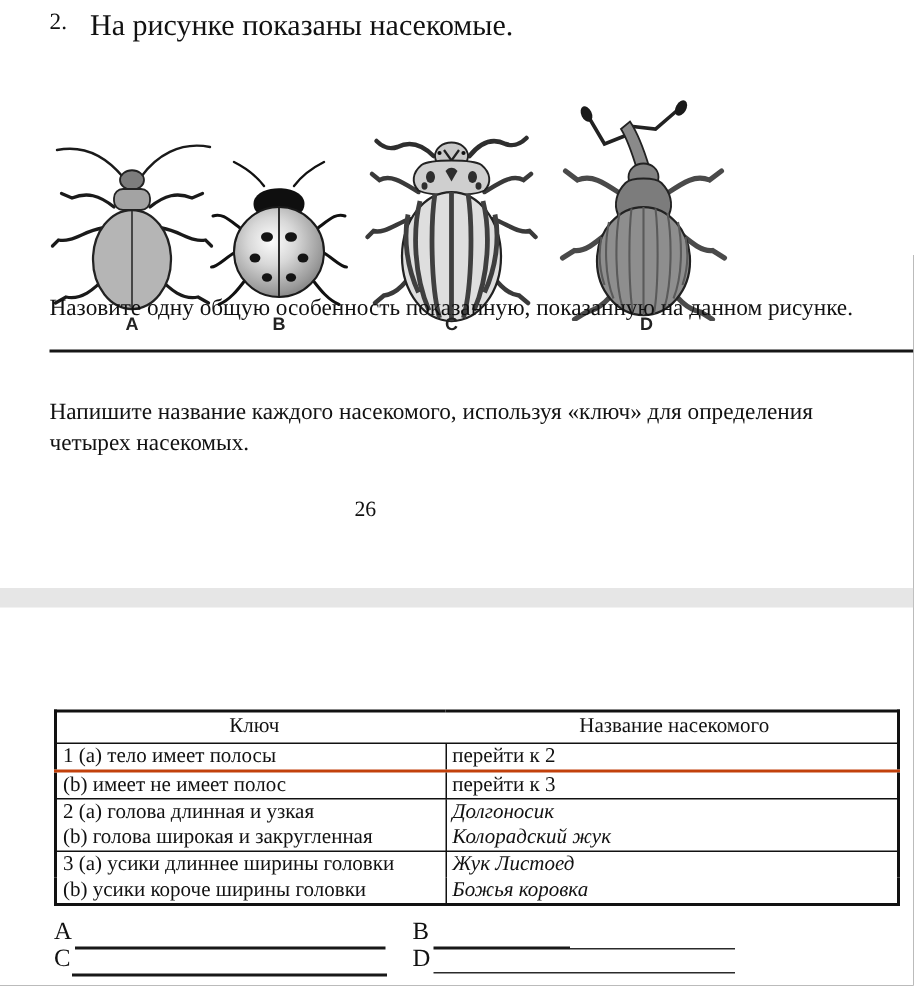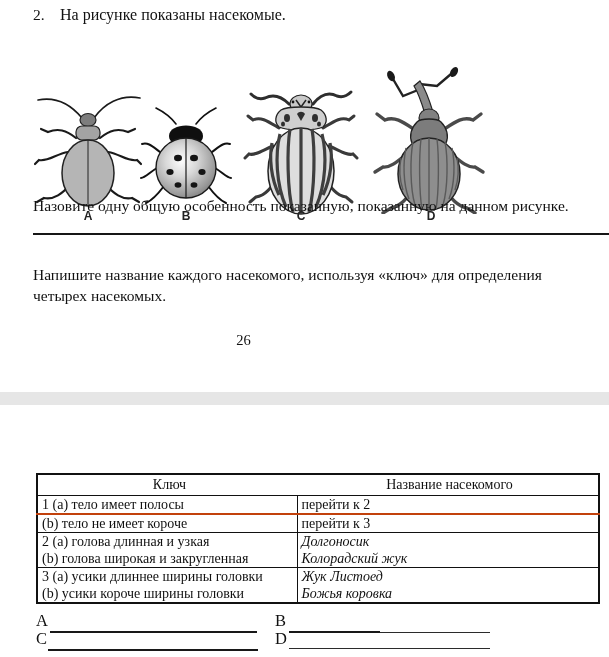--- a/index.html
+++ b/index.html
@@ -6,21 +6,21 @@
   .page{
     position:relative;
     width:609px;height:657px;
     background:#ffffff;
     overflow:hidden;
     font-family:"Liberation Serif", serif;
     color:#111;
   }
   .abs{position:absolute;}
   .qnum{left:33px;top:6px;font-size:15.5px;}
-  .qtext{left:60px;top:6px;font-size:16px;}
+  .qtext{left:60px;top:6px;font-size:20px;}
   .figure{left:0;top:30px;width:609px;height:168px;}
   .insect{position:absolute;}
   .ins-label{position:absolute;top:179px;transform:translateX(-50%);
     font-family:"Liberation Sans", sans-serif;font-weight:bold;font-size:12px;color:#222;}
   .prompt1{left:33px;top:197px;width:560px;font-size:15.5px;}
   .divider{left:33px;top:233px;width:576px;height:2px;background:#161616;}
   .prompt2{left:33px;top:248px;width:535px;font-size:15.5px;line-height:1.38;margin-top:16px;}
   .pagenum{left:0;top:332px;width:487px;text-align:center;font-size:14.5px;}
   .graybar{left:0;top:392px;width:609px;height:13px;background:#e6e6e6;}
   table.key{
@@ -202,21 +202,21 @@
     <tbody>
         <tr>
       <th class="keycell">Ключ</th>
       <th>Название насекомого</th>
     </tr>
     <tr class="thin">
       <td class="keycell">1 (a) тело имеет полосы</td>
       <td class="namecell">перейти к 2</td>
     </tr>
     <tr class="group">
-      <td class="keycell indent">(b) тело не имеет короче</td>
+      <td class="keycell indent">(b) имеет не имеет полос</td>
       <td class="namecell">перейти к 3</td>
     </tr>
     <tr>
       <td class="keycell">2 (a) голова длинная и узкая</td>
       <td class="namecell it">Долгоносик</td>
     </tr>
     <tr class="group">
       <td class="keycell indent">(b) голова широкая и закругленная</td>
       <td class="namecell it">Колорадский жук</td>
     </tr>

